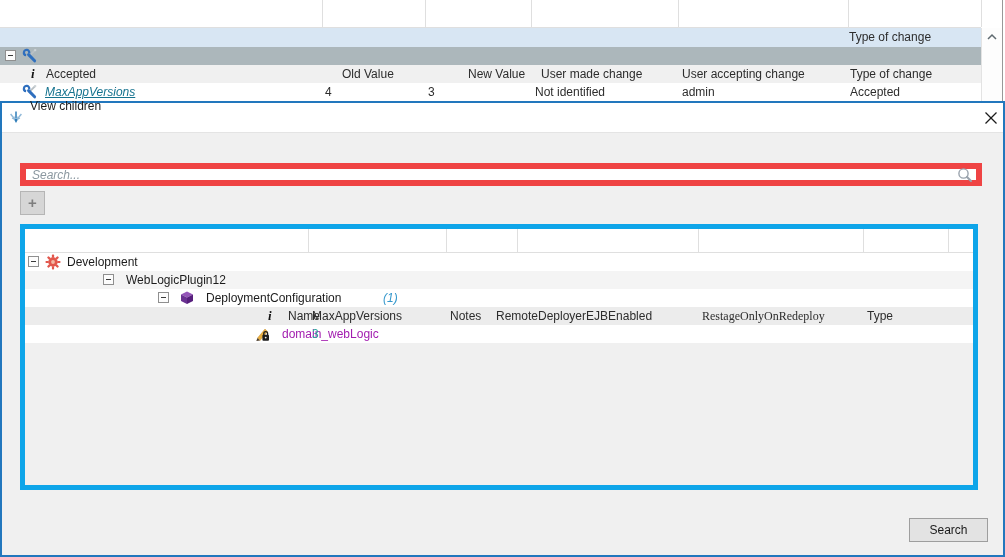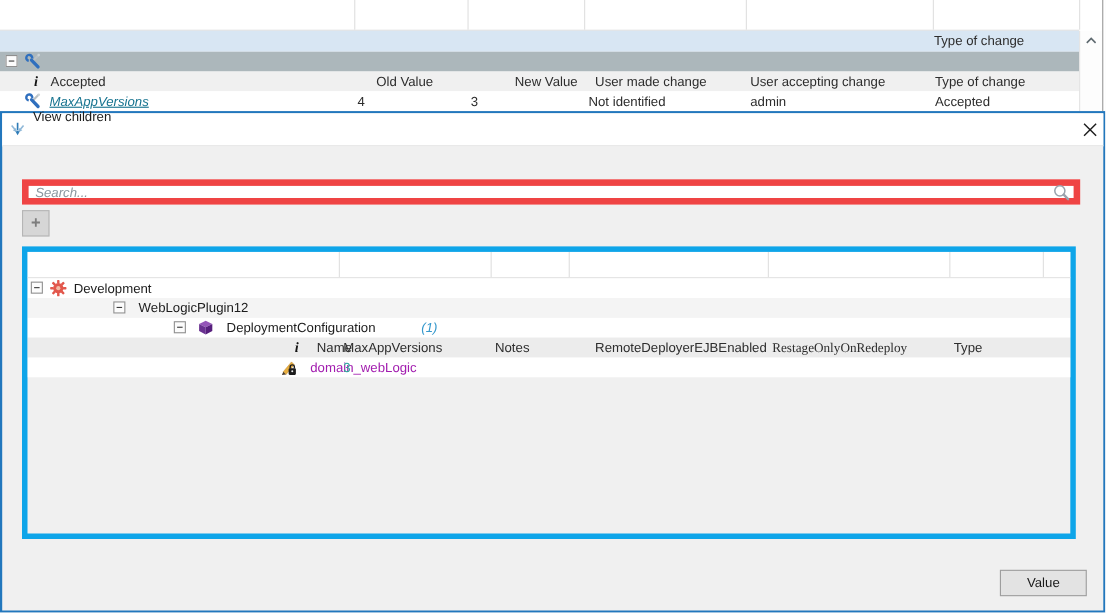--- a/index.html
+++ b/index.html
@@ -194,33 +194,33 @@
       </svg>
       <span class="cell" style="left:181px;color:#1c1c1c;">DeploymentConfiguration</span>
       <span class="cell count" style="left:358px;">(1)</span>
     </div>
 
     <div class="trow" style="top:78px;background:#ececec;">
       <span class="cell infoglyph" style="left:243px;">i</span>
       <span class="cell" style="left:263px;">Name</span>
       <span class="cell" style="left:287px;">MaxAppVersions</span>
       <span class="cell" style="left:425px;">Notes</span>
-      <span class="cell" style="left:516px;text-align:right;">RemoteDeployerEJBEnabled</span>
+      <span class="cell" style="left:471px;text-align:right;">RemoteDeployerEJBEnabled</span>
       <span class="cell" style="left:677px;font-family:Liberation Serif, serif;">RestageOnlyOnRedeploy</span>
       <span class="cell" style="left:842px;">Type</span>
     </div>
 
     <div class="trow" style="top:96px;background:#fff;">
       <svg class="icon16" style="left:229px;top:1px;" viewBox="0 0 16 16">
         <polygon points="3.5,12 11,3 13.5,5.5 6,14.5" fill="#e8ae3f" stroke="#c79030" stroke-width="0.5"></polygon>
         <polygon points="3.5,12 6,14.5 2.3,14.9" fill="#4a3b2a"></polygon>
         <path d="M9.8 9 v-1.4 a1.9 1.9 0 0 1 3.8 0 V9" fill="none" stroke="#1d1d1d" stroke-width="1.3"></path>
         <rect x="8.4" y="8.8" width="6.6" height="6" rx="1" fill="#1d1d1d"></rect>
         <circle cx="11.7" cy="11.6" r="0.9" fill="#f0f0f0"></circle>
       </svg>
       <span class="cell" style="left:257px;color:#a21caf;">domain_webLogic</span>
       <span class="cell teal-val" style="left:287px;">3</span>
     </div>
   </div>
 
-  <div class="closebtn">Value</div>
+  <div class="closebtn">Search</div>
 
 </div>
 
 </body></html>

